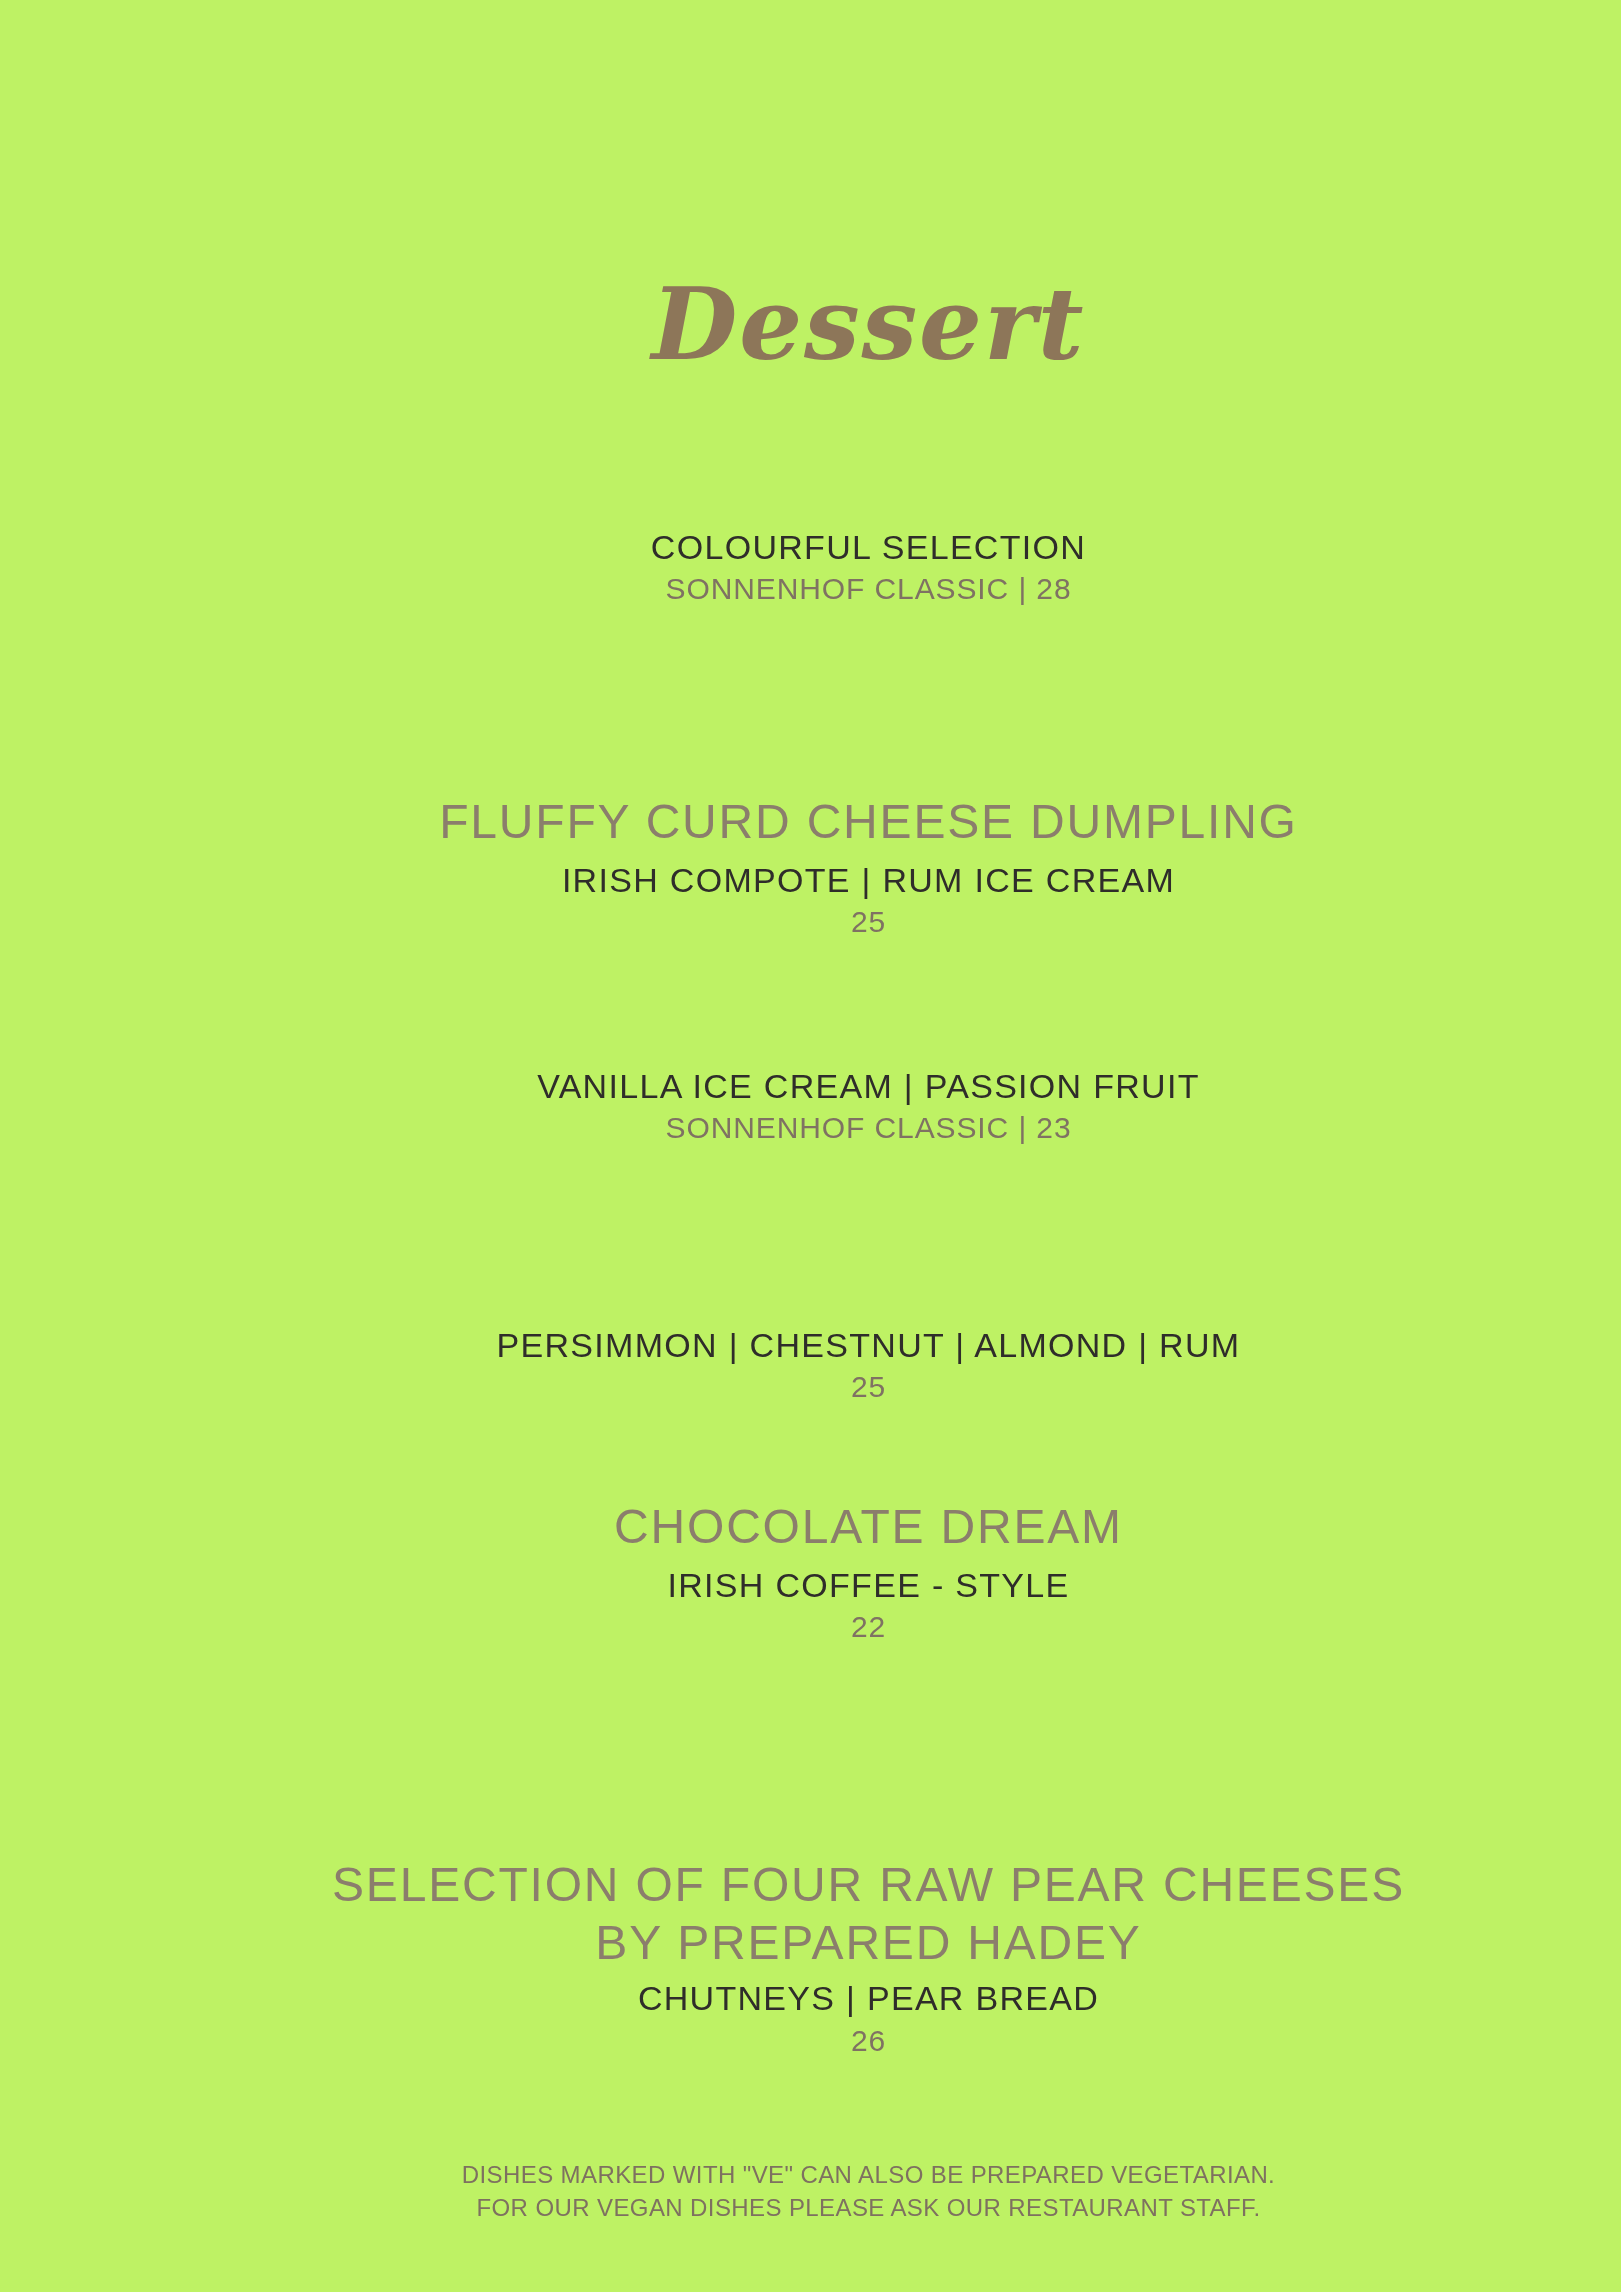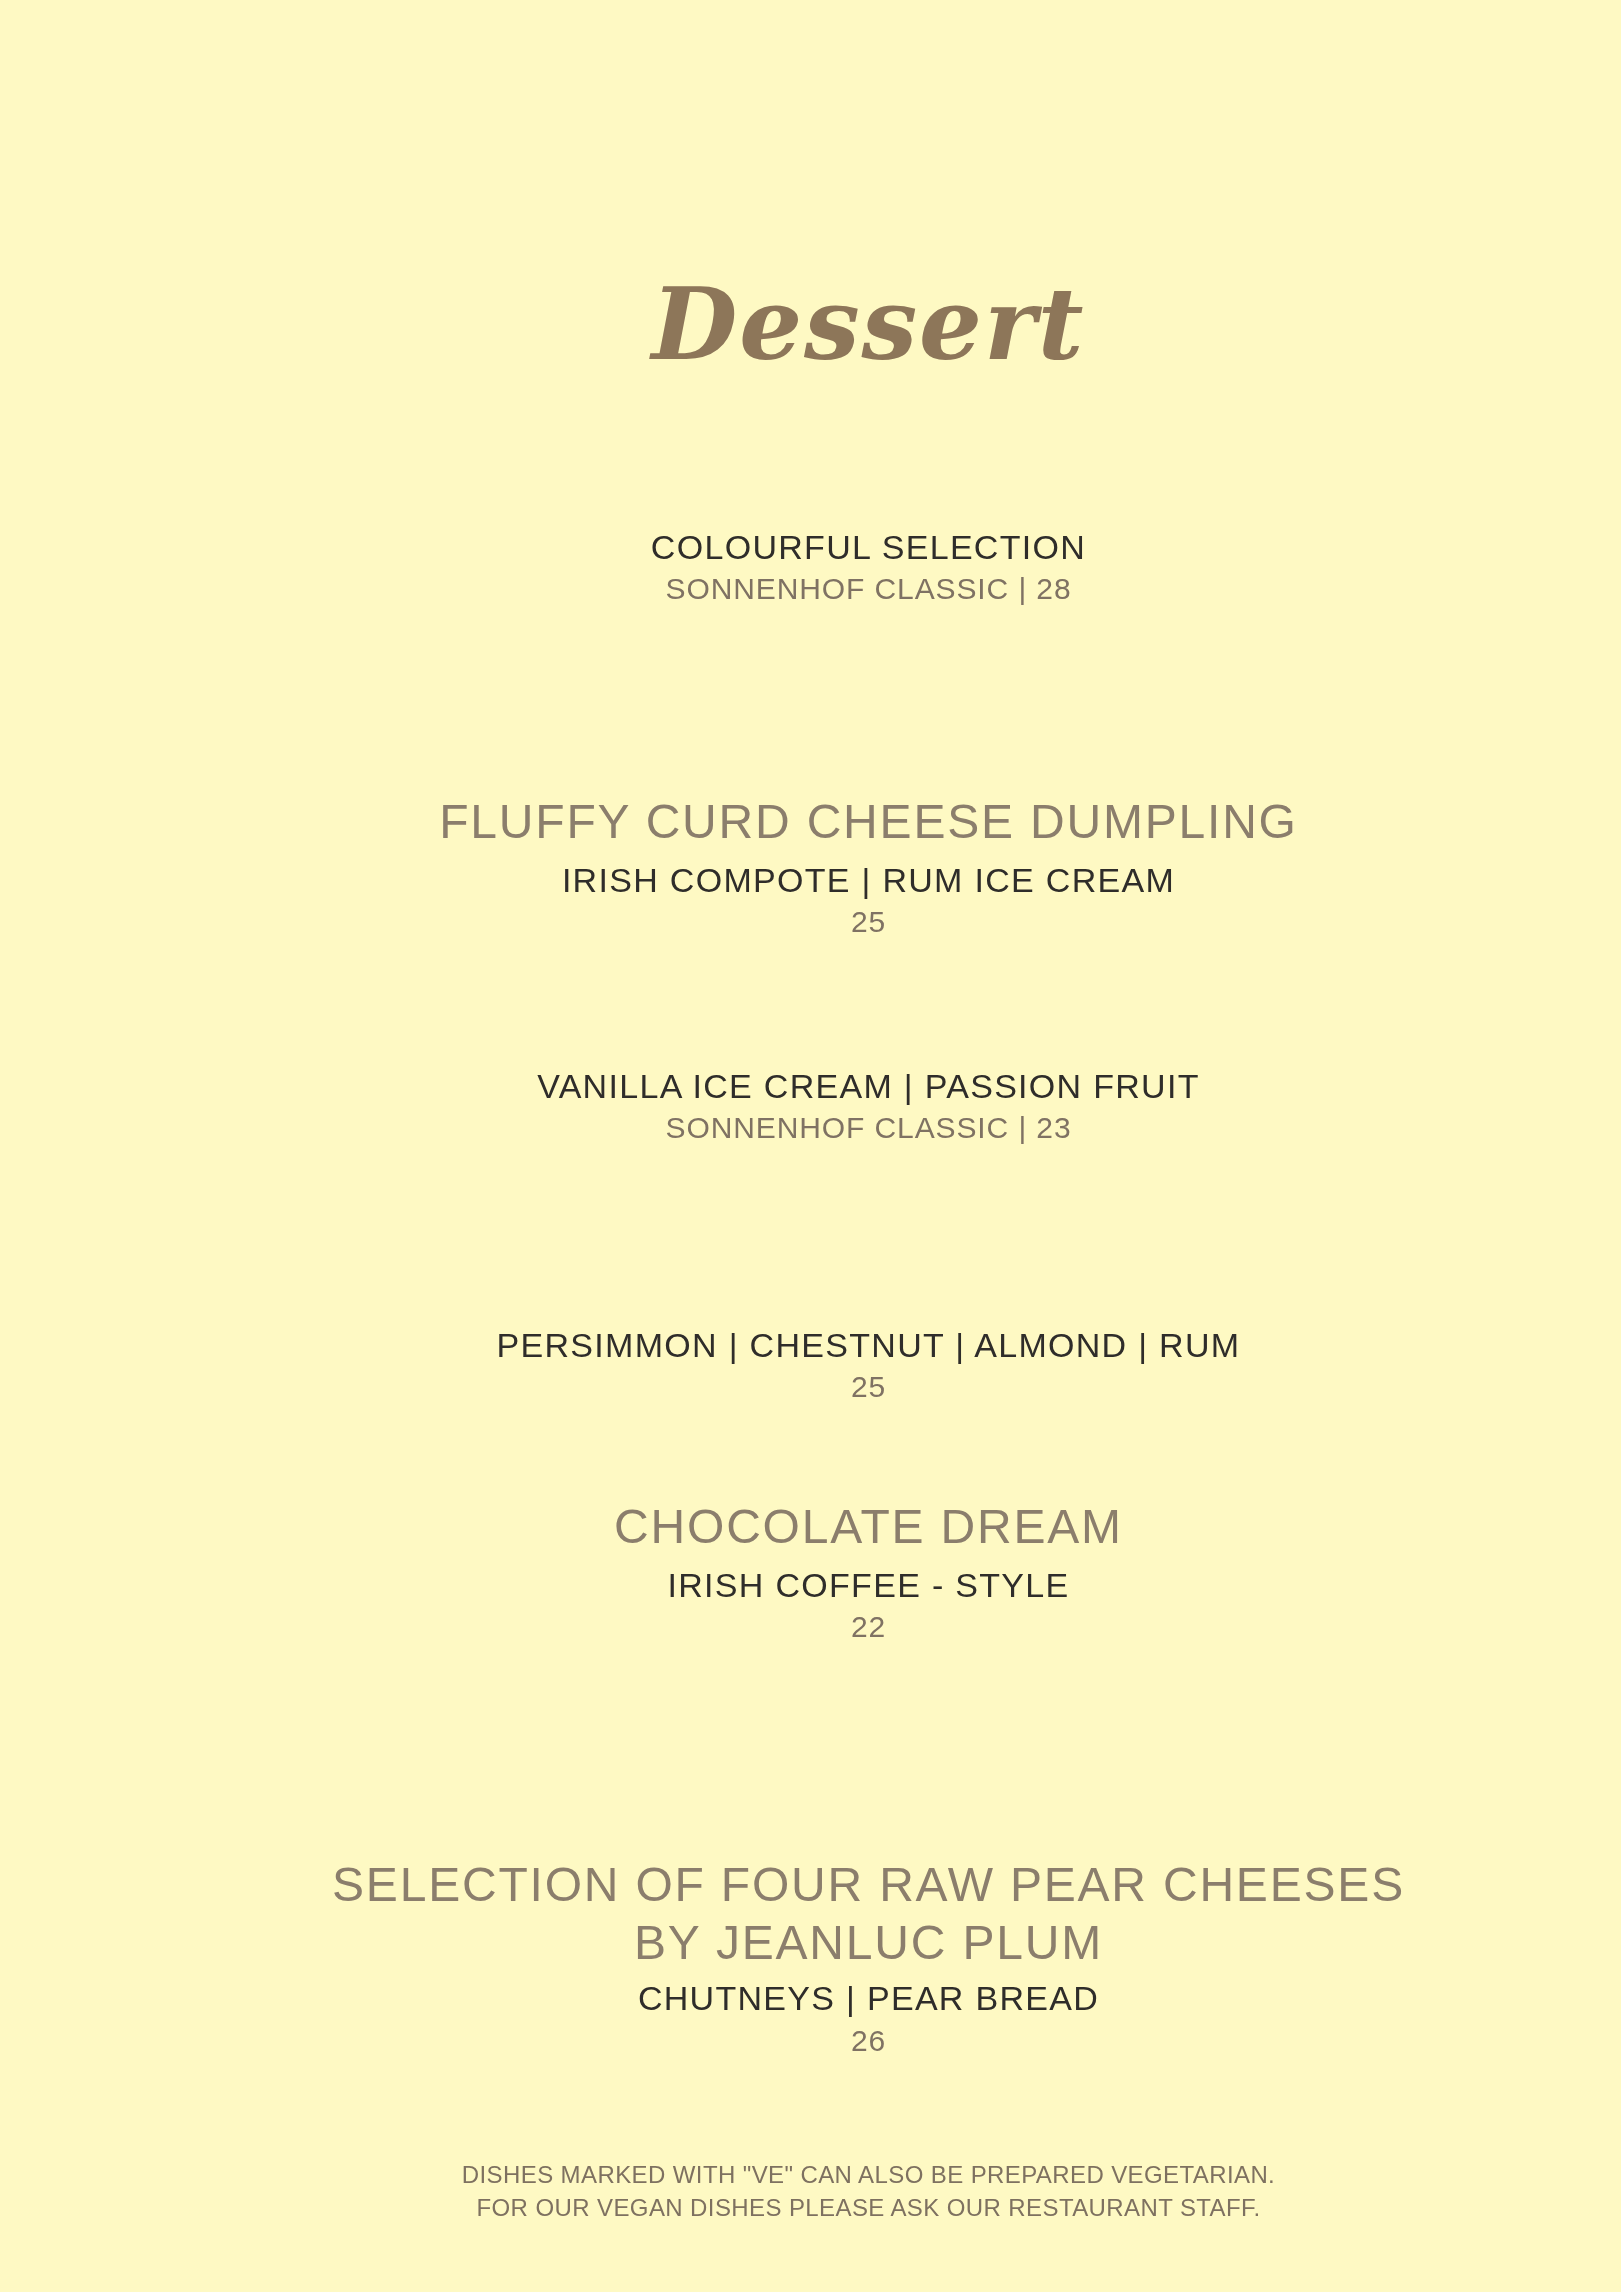--- a/index.html
+++ b/index.html
@@ -4,21 +4,21 @@
 <style>
   html, body {
     margin: 0;
     padding: 0;
     background: #ffffff;
   }
   #page {
     position: relative;
     width: 1621px;
     height: 2293px;
-    background: #fef9c3;
+    background: #bef264;
     overflow: hidden;
     font-family: "Liberation Sans", sans-serif;
   }
   .row {
     position: absolute;
     left: 116px;
     right: 0;
     text-align: center;
   }
   .menu-title {
@@ -98,21 +98,21 @@
 
   <div class="row" style="top: 1498px;">
     <div class="item-name">CHOCOLATE DREAM</div>
     <div class="item-desc">IRISH COFFEE - STYLE</div>
     <div class="item-price">22</div>
   </div>
 
   <div class="row" style="top: 1856px;">
     <div class="item-name two-line">
       <span class="name-line">SELECTION OF FOUR RAW PEAR CHEESES</span>
-      <span class="name-line">BY JEANLUC PLUM</span>
+      <span class="name-line">BY PREPARED HADEY</span>
     </div>
     <div class="item-desc">CHUTNEYS | PEAR BREAD</div>
     <div class="item-price">26</div>
   </div>
 
   <div class="row" style="top: 2158px;">
     <div class="footer-note">DISHES MARKED WITH "VE" CAN ALSO BE PREPARED VEGETARIAN.</div>
     <div class="footer-note">FOR OUR VEGAN DISHES PLEASE ASK OUR RESTAURANT STAFF.</div>
   </div>
 

